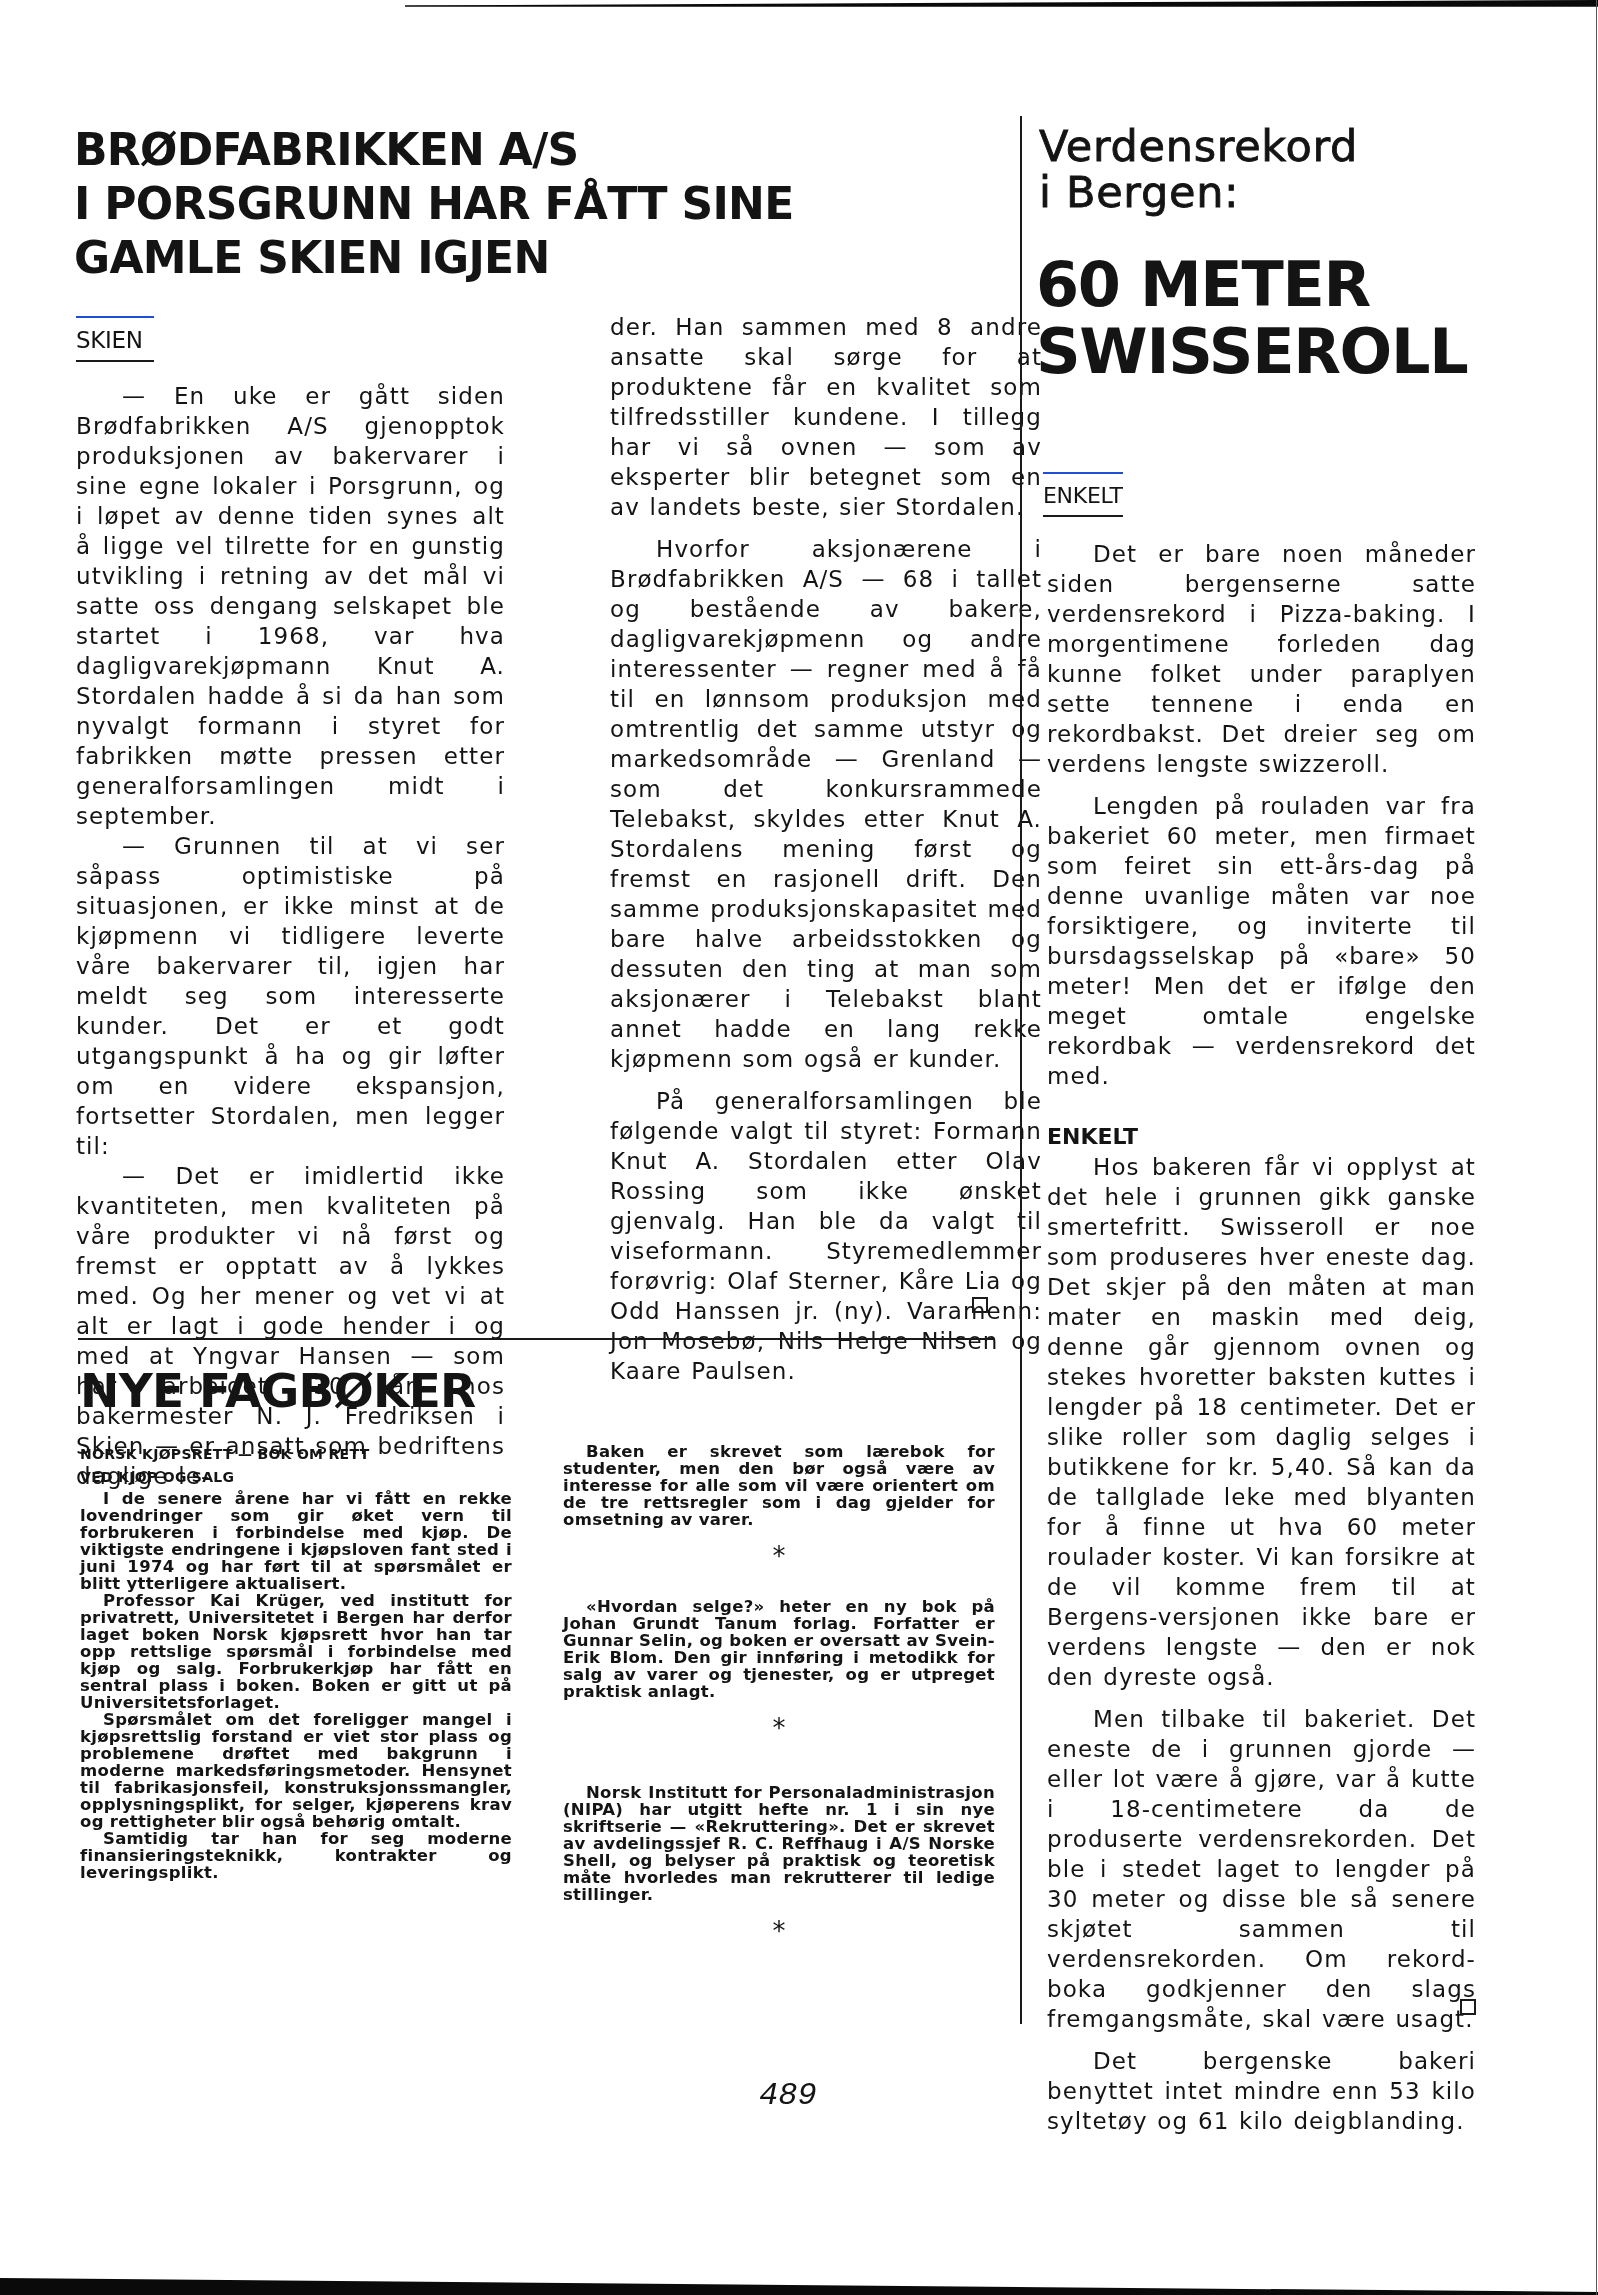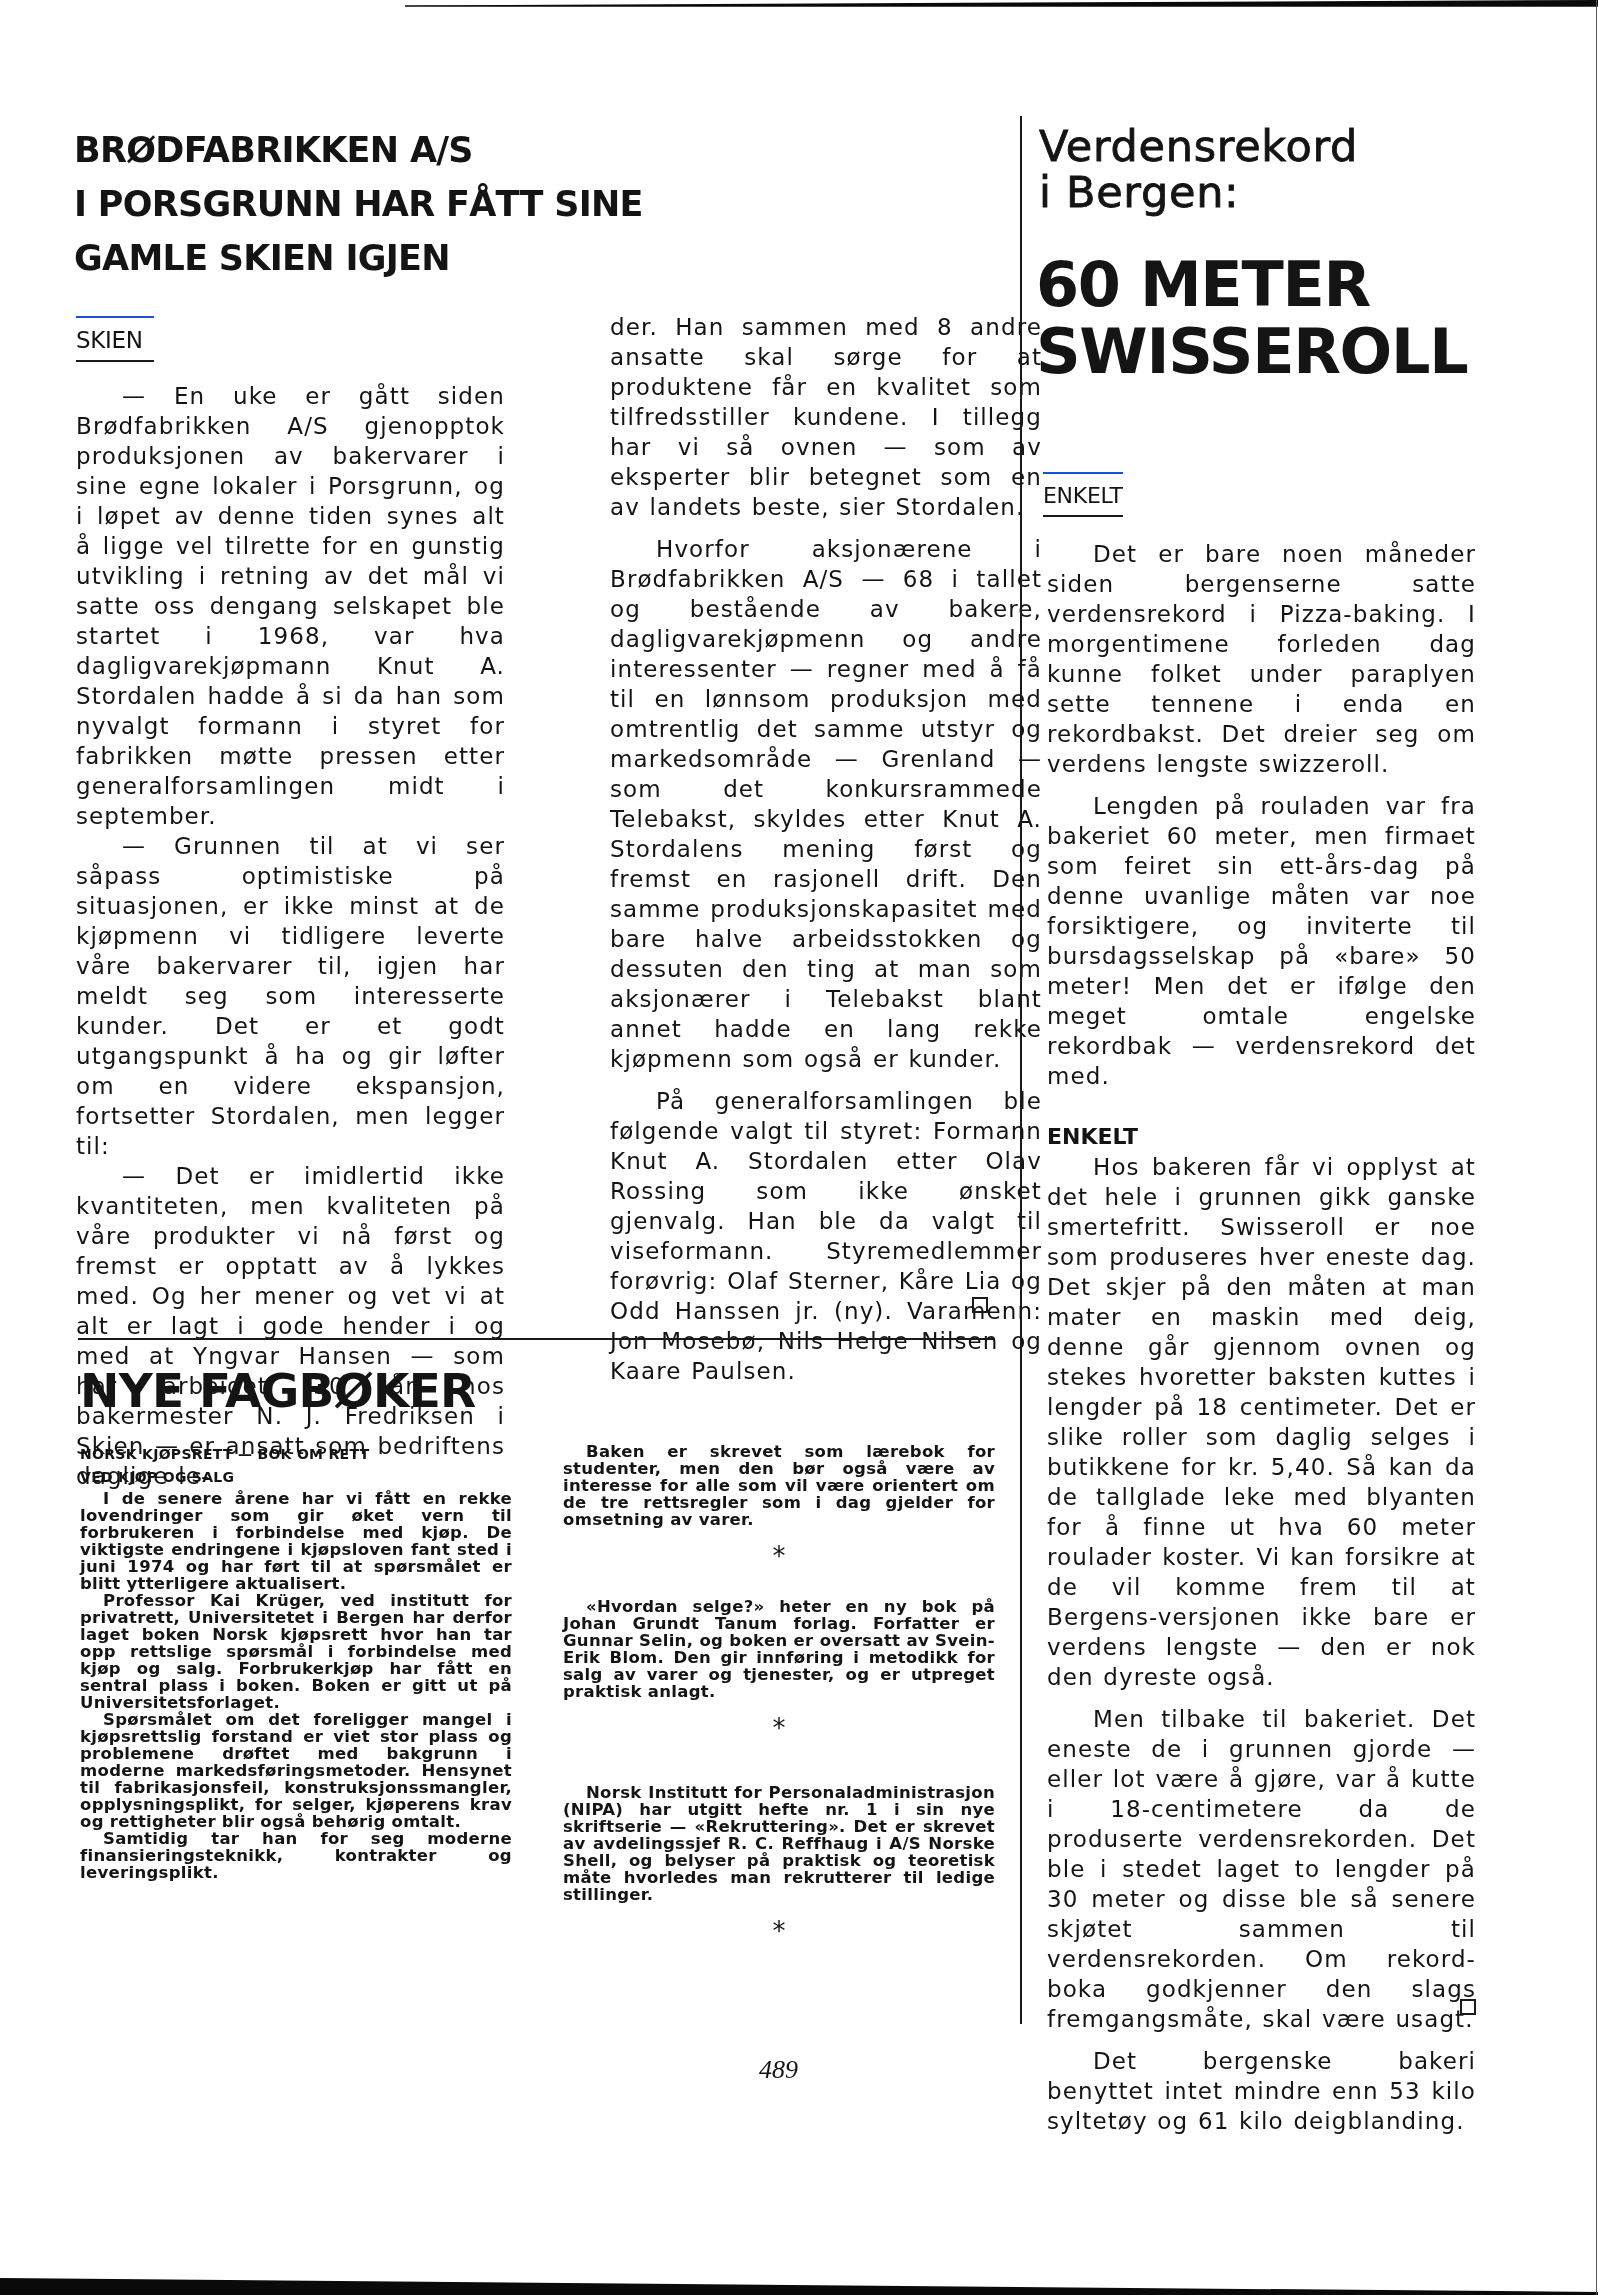--- a/index.html
+++ b/index.html
@@ -1,38 +1,38 @@
 <!DOCTYPE html>
 <html style="font-size:10.8px"><head>
 <meta charset="utf-8">
 <style>
   html, body { margin:0; padding:0; background:#ffffff; }
   body { width:1599px; height:2295px; position:relative; overflow:hidden;
          font-family:"DejaVu Sans","Liberation Sans",sans-serif; color:#141414; }
   .abs { position:absolute; }
   .headline { font-family:"DejaVu Sans","Liberation Sans",sans-serif; font-weight:bold;
-              letter-spacing:-0.7px; line-height:54px; font-size:35px; }
+              letter-spacing:-0.7px; line-height:54px; font-size:44px; }
   .headline div { white-space:nowrap; }
   .dateline { font-size:23px; letter-spacing:-0.3px; padding:9.4px 0 6.7px 0;
               border-top:2px solid #1d4ed8; border-bottom:2px solid #1a1a1a; display:inline-block; }
   .body-col p { margin:0; font-size:23px; line-height:30px; text-align:justify;
                 letter-spacing:1.1px; word-spacing:1.3px; hyphens:manual; }
   .body-col p.indent { text-indent:46px; }
   .body-col p.gap { margin-top:12px; }
   .small-col p { margin:0; font-size:16.5px; line-height:17px; text-align:justify;
                  letter-spacing:0.3px; font-weight:bold; }
   .small-col p.indent { text-indent:23px; }
   .asterisk { text-align:center; font-size:26px; line-height:27px; font-weight:normal; }
   .endmark { width:16px; height:16px; border:2px solid #1a1a1a; box-sizing:border-box; }
   .rule-v { background:#1a1a1a; width:2px; }
   .rule-h { background:#1a1a1a; height:2px; }
   .subhead { font-weight:bold; font-size:22px; letter-spacing:0px; }
   .small-head { font-weight:bold; font-size:14px; line-height:23px; letter-spacing:0.3px; }
-  .page-num { font-family:Liberation Serif, serif; font-style:italic;
-              font-size:26px; }
+  .page-num { font-family:Liberation Mono, monospace; font-style:italic;
+              font-size:32px;margin-top:22px; }
   .edge-bar { background:#0a0a0a; }
 </style>
 </head>
 <body>
 
 <div class="abs edge-bar" style="left:405px; top:0; width:1194px; height:6.7px; clip-path:polygon(0 80%,100% 0,100% 100%,0 100%);"></div>
 <div class="abs edge-bar" style="left:0; top:2278px; width:1599px; height:17.5px; clip-path:polygon(0 0,100% 80%,100% 100%,0 100%);"></div>
 <div class="abs" style="left:1596px; top:0; width:1.3px; height:2295px; background:#555;"></div>
 
 <div class="abs headline" style="left:74px; top:123px; width:931px;">

